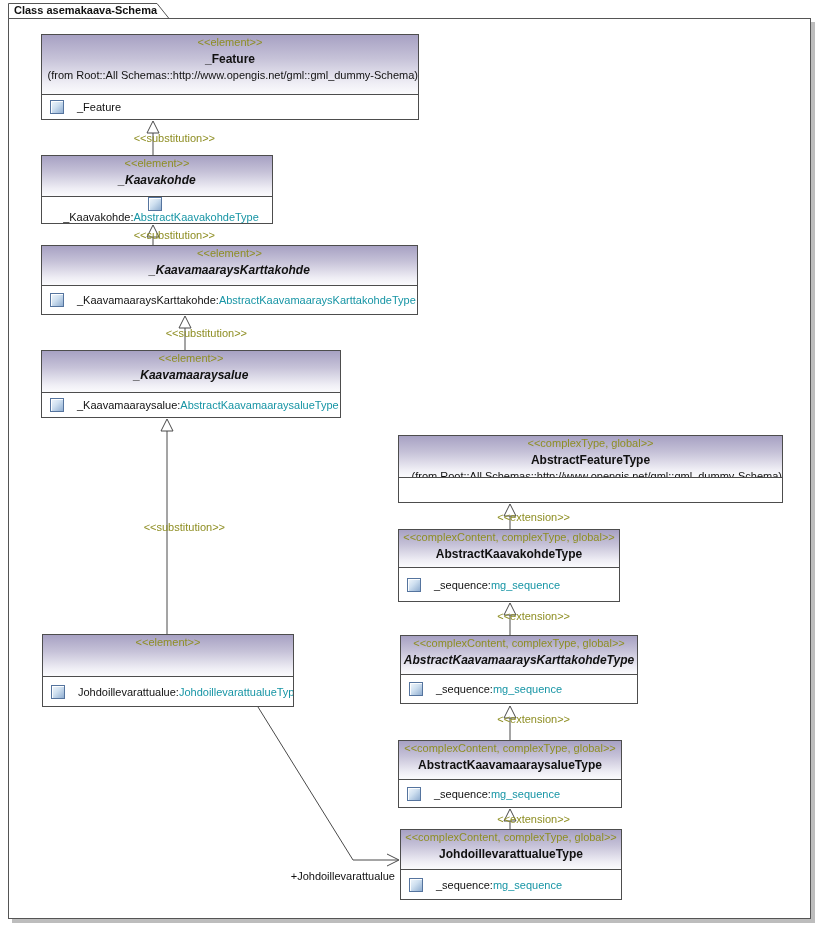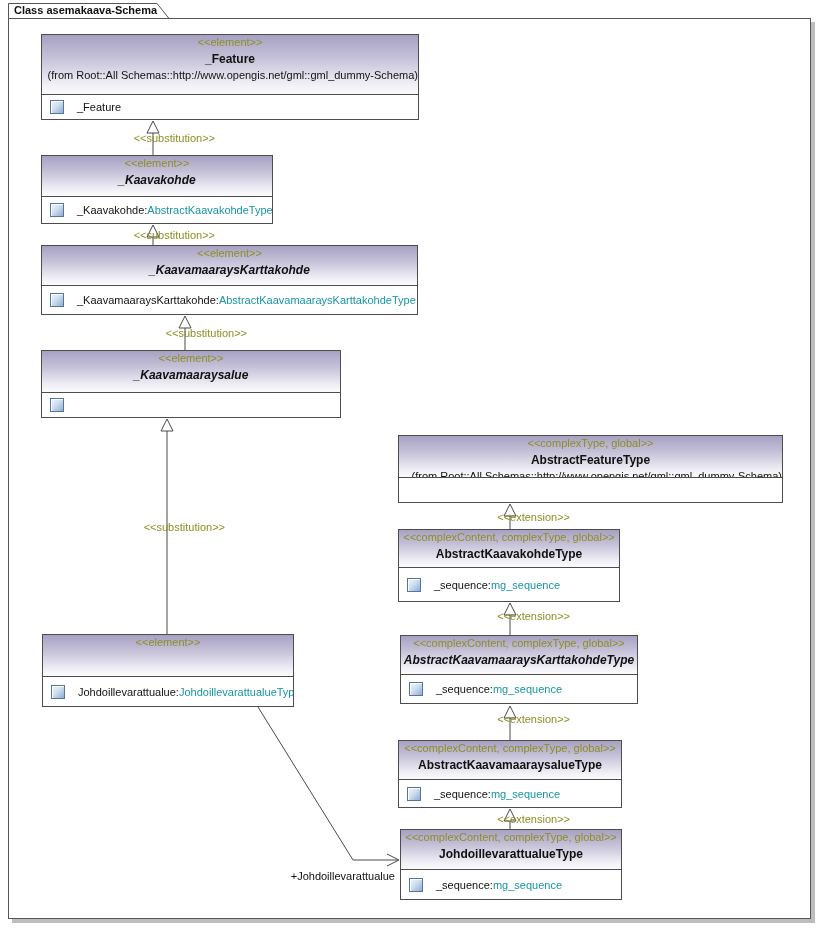--- a/index.html
+++ b/index.html
@@ -93,21 +93,21 @@
     <span class="attr-icon"></span>
     <span class="attr-text"><span>_Feature</span><span class="attr-type"></span></span>
   </div>
 </div>
 
 <div class="uml-box" style="left:41px;top:155px;width:232px;height:69px;">
   <div class="hdr" style="height:41px;">
     <div class="stereo">&lt;&lt;element&gt;&gt;</div>
     <div class="cname it">_Kaavakohde</div>
   </div>
-  <div class="attrs" style="height:26px;">
+  <div class="attrs" style="height:26px;flex-direction:column;">
     <span class="attr-icon"></span>
     <span class="attr-text"><span>_Kaavakohde:</span><span class="attr-type">AbstractKaavakohdeType</span></span>
   </div>
 </div>
 
 <div class="uml-box" style="left:41px;top:245px;width:377px;height:70px;">
   <div class="hdr" style="height:40px;">
     <div class="stereo">&lt;&lt;element&gt;&gt;</div>
     <div class="cname it">_KaavamaaraysKarttakohde</div>
   </div>
@@ -117,20 +117,21 @@
   </div>
 </div>
 
 <div class="uml-box" style="left:41px;top:350px;width:300px;height:68px;">
   <div class="hdr" style="height:42px;">
     <div class="stereo">&lt;&lt;element&gt;&gt;</div>
     <div class="cname it">_Kaavamaaraysalue</div>
   </div>
   <div class="attrs" style="height:24px;">
     <span class="attr-icon"></span>
+    <span class="attr-text"><span>_Kaavamaaraysalue:</span><span class="attr-type">AbstractKaavamaaraysalueType</span></span>
   </div>
 </div>
 
 <div class="uml-box" style="left:42px;top:634px;width:252px;height:73px;">
   <div class="hdr" style="height:42px;">
     <div class="stereo">&lt;&lt;element&gt;&gt;</div>
   </div>
   <div class="attrs" style="height:29px;">
     <span class="attr-icon"></span>
     <span class="attr-text"><span>Johdoillevarattualue:</span><span class="attr-type">JohdoillevarattualueType</span></span>

